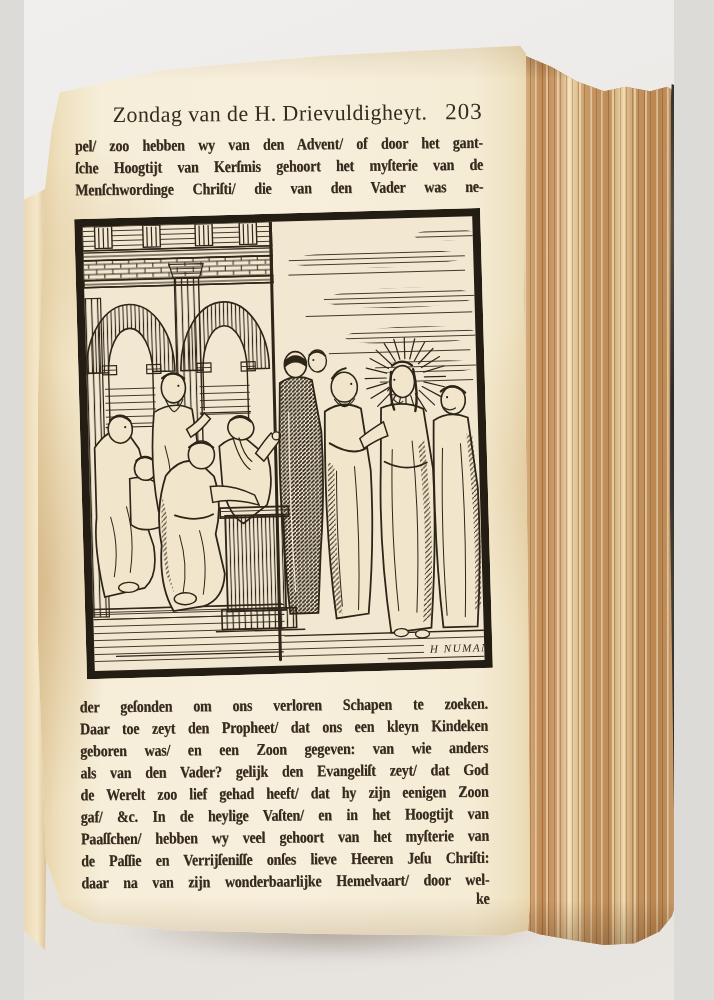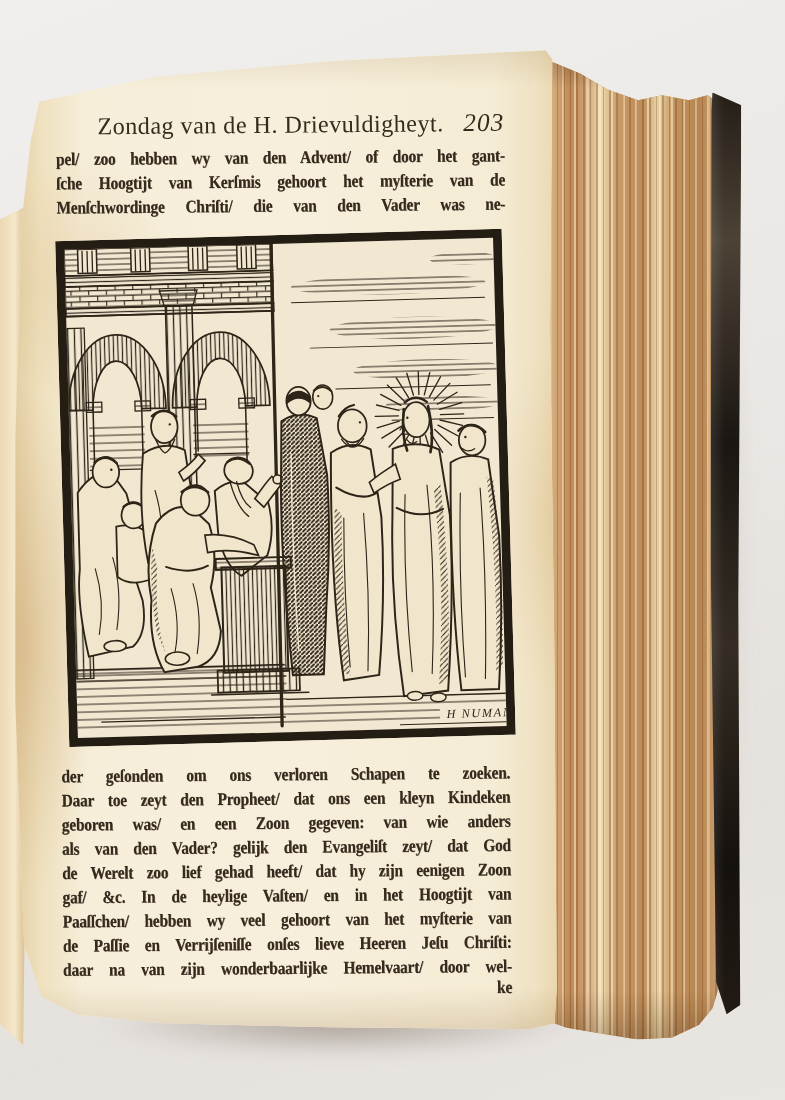--- a/index.html
+++ b/index.html
@@ -1,18 +1,18 @@
 <!DOCTYPE html>
 <html><head>
 <meta charset="utf-8">
 <style>
   html,body{margin:0;padding:0;background:#dddbd8;}
-  .photo{position:relative;width:714px;height:1000px;overflow:hidden;
+  .photo{position:relative;width:650px;height:1000px;overflow:hidden;
     background:linear-gradient(160deg,#f0efed 0%,#ebe9e6 40%,#e5e1dd 78%,#e9e5e1 100%);
-    font-family:"Liberation Serif",serif;}
+    font-family:"Liberation Serif",serif;margin-left:24px;}
   .book-shadow{position:absolute;left:10px;top:895px;width:600px;height:90px;
     background:radial-gradient(ellipse 50% 45% at 50% 40%,rgba(115,100,85,.5),rgba(115,100,85,0) 72%);
     filter:blur(7px);}
   .cover-shadow{position:absolute;left:600px;top:60px;width:110px;height:880px;
     background:radial-gradient(ellipse 50% 50% at 40% 50%,rgba(140,125,110,.25),rgba(140,125,110,0) 70%);
     filter:blur(8px);}
   .sliver{position:absolute;left:0;top:188px;width:30px;height:762px;
     background:linear-gradient(90deg,#ecd9b4 0%,#f4e7c9 45%,#d9bc8d 78%,#b8945f 100%);
     clip-path:polygon(0 1.5%,78% 0,100% 2%,88% 50%,70% 100%,0 97.5%);}
   .fore-edge{position:absolute;left:500px;top:50px;width:154px;height:895px;
@@ -37,21 +37,21 @@
       radial-gradient(ellipse 90px 310px at 2% 60%,rgba(186,138,76,.30),rgba(0,0,0,0) 75%),
       radial-gradient(ellipse 80px 220px at 99% 48%,rgba(199,152,88,.20),rgba(0,0,0,0) 75%),
       linear-gradient(90deg,#e3cda2 0%,#efe1bf 5%,#f6eed9 13%,#f7efdc 50%,#f5ecd5 88%,#efe2c2 96%,#e9d6ad 100%);
     clip-path:polygon(4.8% 5.4%,25.8% 2.9%,58.1% 1.3%,90.3% 0.4%,97.6% 0.2%,98.8% 1.1%,
       98.4% 28.3%,99.2% 61.8%,99.6% 95.3%,99.2% 98.7%,94.4% 99.3%,58.1% 99.1%,27.8% 98.7%,
       11.7% 97.8%,5.2% 96%,2% 90.8%,0.4% 66.3%,0.4% 39.5%,1.6% 17.2%,3.2% 9.4%);}
   .content{position:absolute;left:0;top:0;width:714px;height:1000px;
     transform:rotate(-0.5deg);transform-origin:100px 500px;color:#33291c;}
   .header{position:absolute;left:92px;top:102px;width:370px;display:flex;
     justify-content:space-between;align-items:baseline;font-size:22px;letter-spacing:.4px;color:#352b1e;}
-  .header .num{font-size:23px;letter-spacing:1px;font-style:italic;}
+  .header .num{font-size:23px;letter-spacing:1px;}
   .para{position:absolute;width:408px;}
   .bl-line{height:22px;font-family:"Liberation Serif",serif;font-weight:700;font-size:14px;
     letter-spacing:-0.2px;word-spacing:2px;color:#352a1d;white-space:nowrap;
     text-align:justify;text-align-last:justify;transform:scaleY(1.16);transform-origin:50% 0;
     text-shadow:.4px .2px 0 rgba(53,42,29,.55);}
   .catchword{position:absolute;left:54px;top:893px;width:408px;text-align:right;text-align-last:right;}
   .woodcut{position:absolute;left:57px;top:215px;width:406px;height:460px;transform:rotate(-1.1deg);}
   .woodcut svg{display:block;width:100%;height:100%;}
 </style>
 </head>

